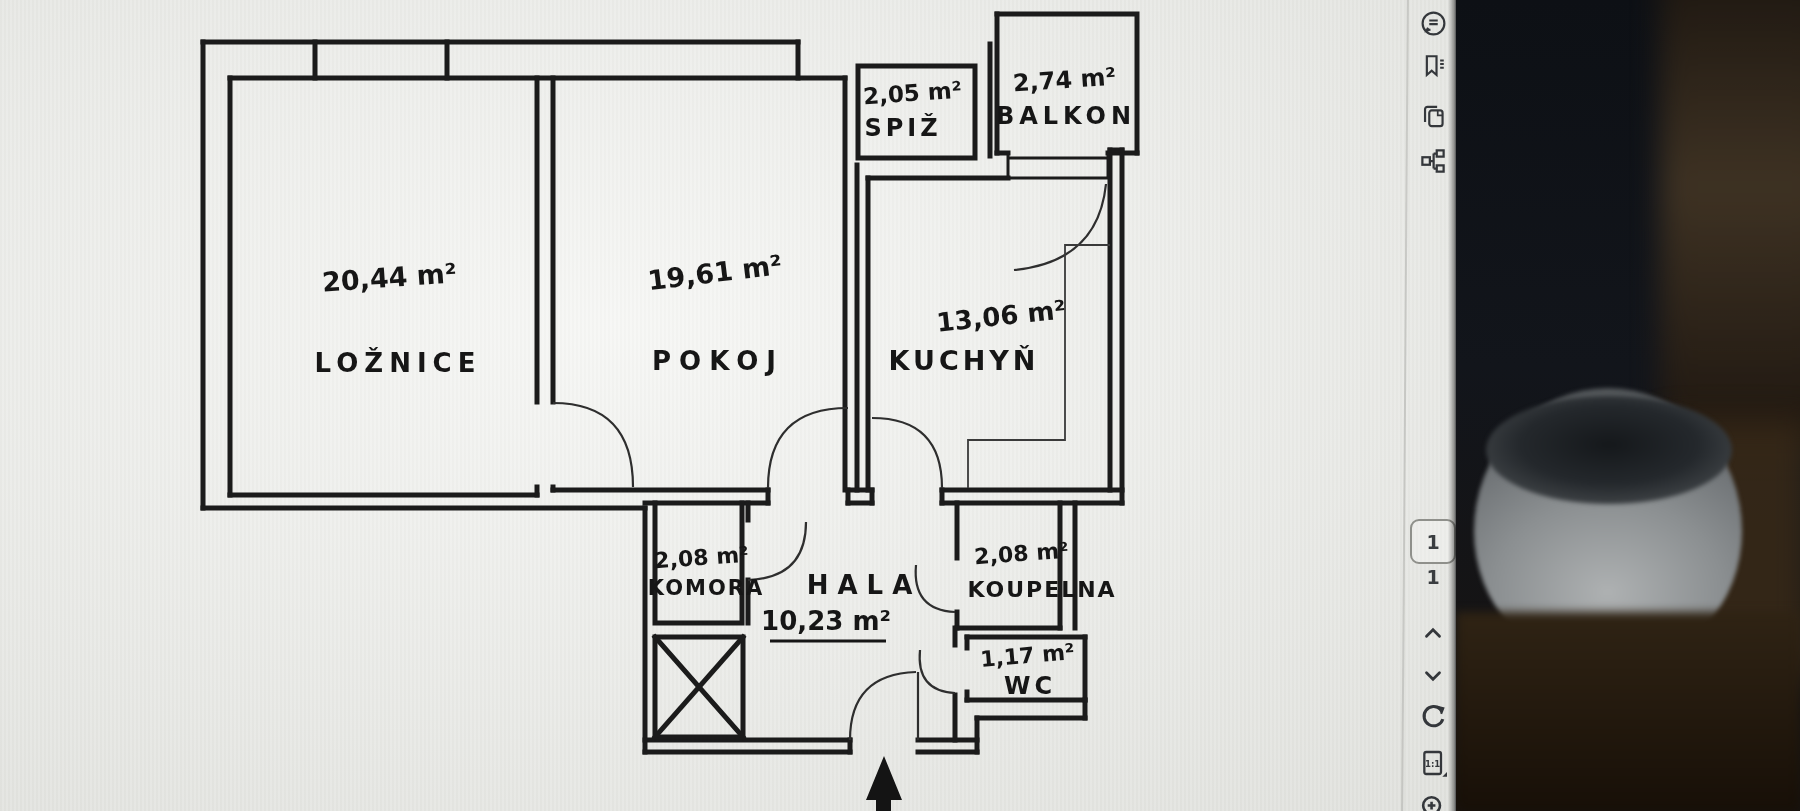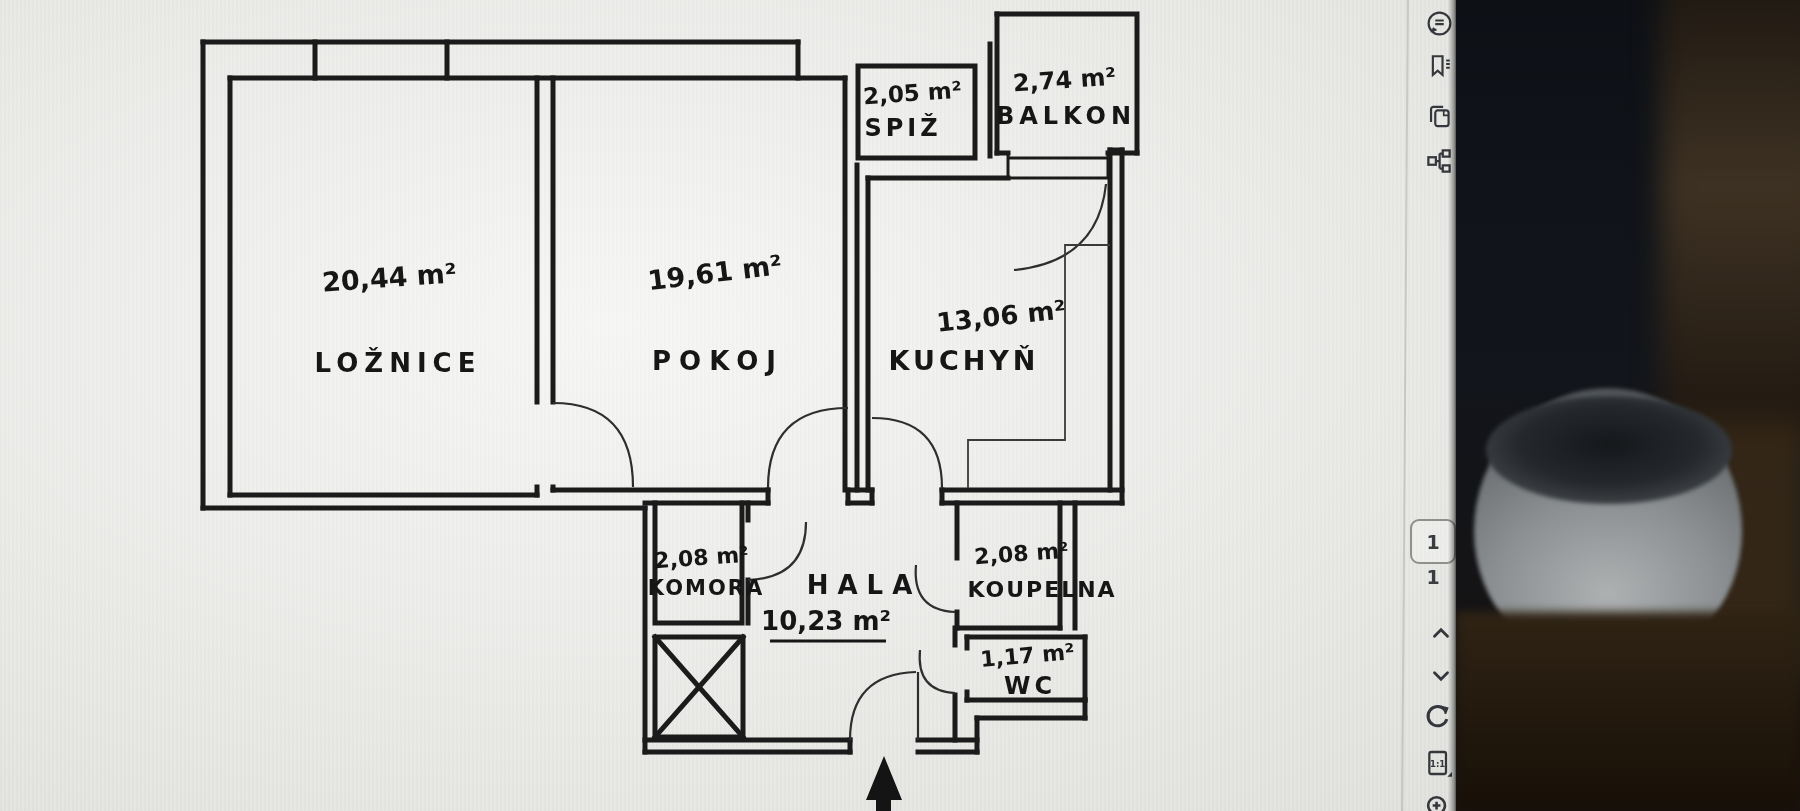--- a/index.html
+++ b/index.html
@@ -12,21 +12,21 @@
       radial-gradient(130% 120% at 42% 40%, rgba(255,255,255,0.55), rgba(120,122,115,0.18)),
       repeating-linear-gradient(90deg,#e6e7e2 0 2px,#edeeea 2px 4px);
   }
   .seam{position:absolute;left:1404px;top:0;width:2px;height:811px;
         background:rgba(90,90,85,0.22);transform:rotate(0.4deg);}
 
   .floorplan{position:absolute;left:0;top:0;}
 
   
   .tool{position:absolute;left:1412px;width:42px;height:40px;color:#34373b;
-        display:flex;align-items:center;justify-content:flex-end;}
+        display:flex;align-items:center;justify-content:center;}
   .tool svg{display:block;}
   .pagebox{position:absolute;left:1410px;top:519px;width:42px;height:41px;
      border:2px solid #8f908b;border-radius:9px;display:flex;align-items:center;
      justify-content:center;font-size:19px;font-weight:bold;color:#3a3d40;background:rgba(255,255,255,0.25);}
   .pagecount{position:absolute;left:1412px;top:566px;width:42px;text-align:center;
      font-size:19px;font-weight:bold;color:#3a3d40;}
 
   
   .photo{position:absolute;left:1456px;top:0;width:344px;height:811px;
          background:linear-gradient(180deg,#0d1015 0%,#12151b 45%,#171310 100%);overflow:hidden;}

